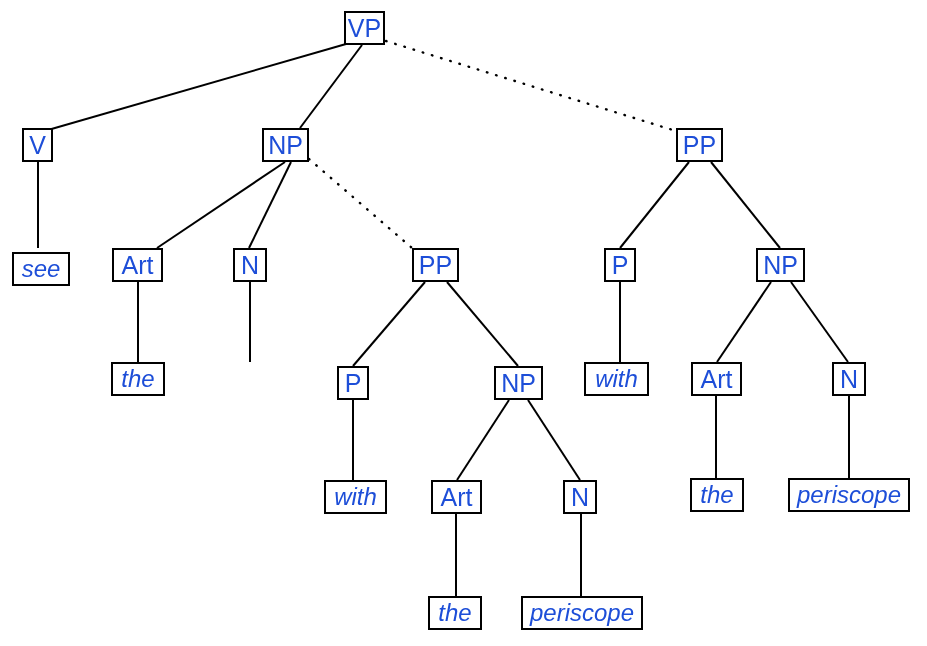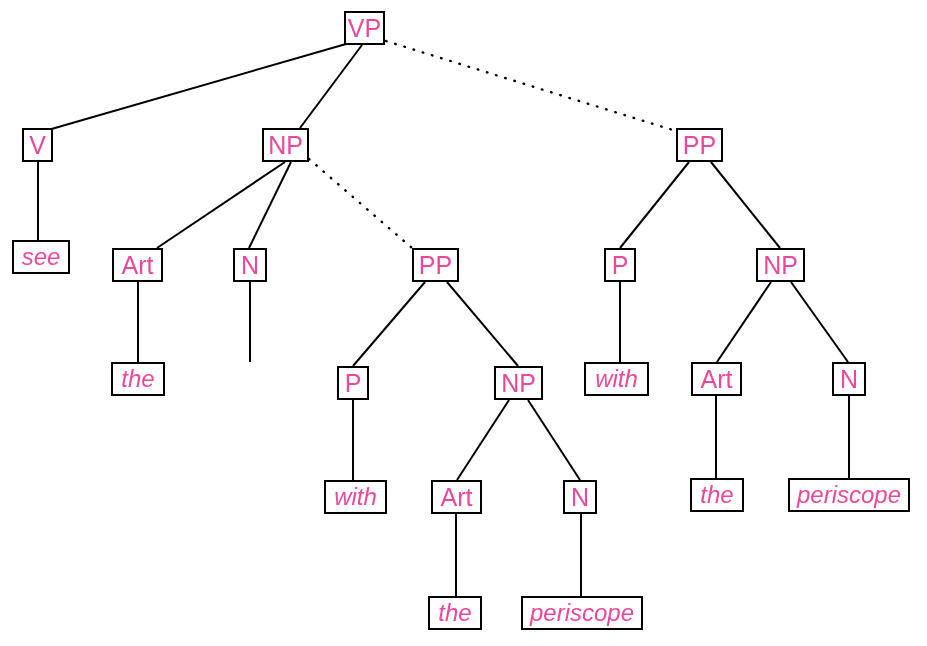--- a/index.html
+++ b/index.html
@@ -20,21 +20,21 @@
     left: 0;
     top: 0;
     width: 927px;
     height: 646px;
   }
   .node {
     position: absolute;
     box-sizing: border-box;
     border: 2px solid #000000;
     background: #ffffff;
-    color: #ec4899;
+    color: #1d4ed8;
     display: flex;
     align-items: center;
     justify-content: center;
     font-size: 25px;
     line-height: 1;
     white-space: nowrap;
     z-index: 2;
   }
   .node.leaf {
     font-style: italic;
@@ -67,21 +67,21 @@
       <line x1="620" y1="282" x2="620" y2="362" stroke="#000000" stroke-width="2"></line>
       <line x1="771" y1="282" x2="717" y2="362" stroke="#000000" stroke-width="2"></line>
       <line x1="791" y1="282" x2="848" y2="362" stroke="#000000" stroke-width="2"></line>
       <line x1="716" y1="396" x2="716" y2="478" stroke="#000000" stroke-width="2"></line>
       <line x1="849" y1="396" x2="849" y2="478" stroke="#000000" stroke-width="2"></line>
     </svg>
 <div class="node" style="left: 344px; top: 11px; width: 41px; height: 34px;">VP</div>
     <div class="node" style="left: 22px; top: 128px; width: 31px; height: 34px;">V</div>
     <div class="node" style="left: 262px; top: 128px; width: 47px; height: 34px;">NP</div>
     <div class="node" style="left: 676px; top: 128px; width: 47px; height: 34px;">PP</div>
-    <div class="node leaf" style="left: 12px; top: 240px; width: 58px; height: 34px;">see</div>
+    <div class="node leaf" style="left: 12px; top: 252px; width: 58px; height: 34px;">see</div>
     <div class="node" style="left: 112px; top: 248px; width: 51px; height: 34px;">Art</div>
     <div class="node" style="left: 233px; top: 248px; width: 34px; height: 34px;">N</div>
     <div class="node" style="left: 412px; top: 248px; width: 47px; height: 34px;">PP</div>
     <div class="node" style="left: 604px; top: 248px; width: 32px; height: 34px;">P</div>
     <div class="node" style="left: 756px; top: 248px; width: 49px; height: 34px;">NP</div>
     <div class="node leaf" style="left: 111px; top: 362px; width: 54px; height: 34px;">the</div>
     <div class="node" style="left: 337px; top: 366px; width: 32px; height: 34px;">P</div>
     <div class="node" style="left: 494px; top: 366px; width: 49px; height: 34px;">NP</div>
     <div class="node leaf" style="left: 584px; top: 362px; width: 65px; height: 34px;">with</div>
     <div class="node" style="left: 691px; top: 362px; width: 51px; height: 34px;">Art</div>

